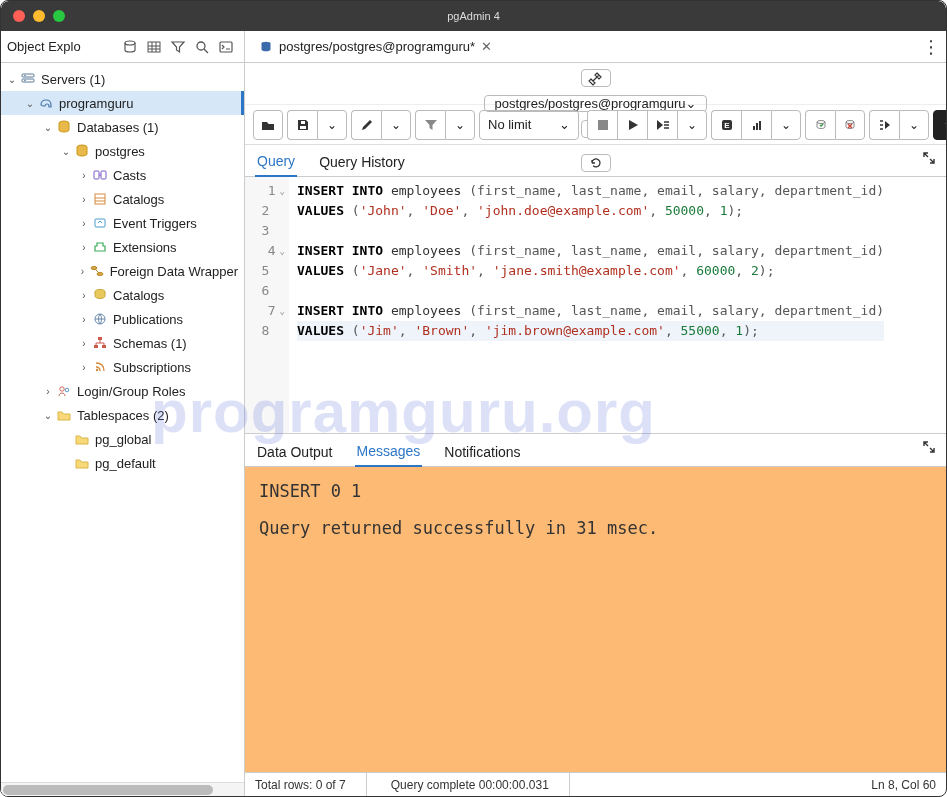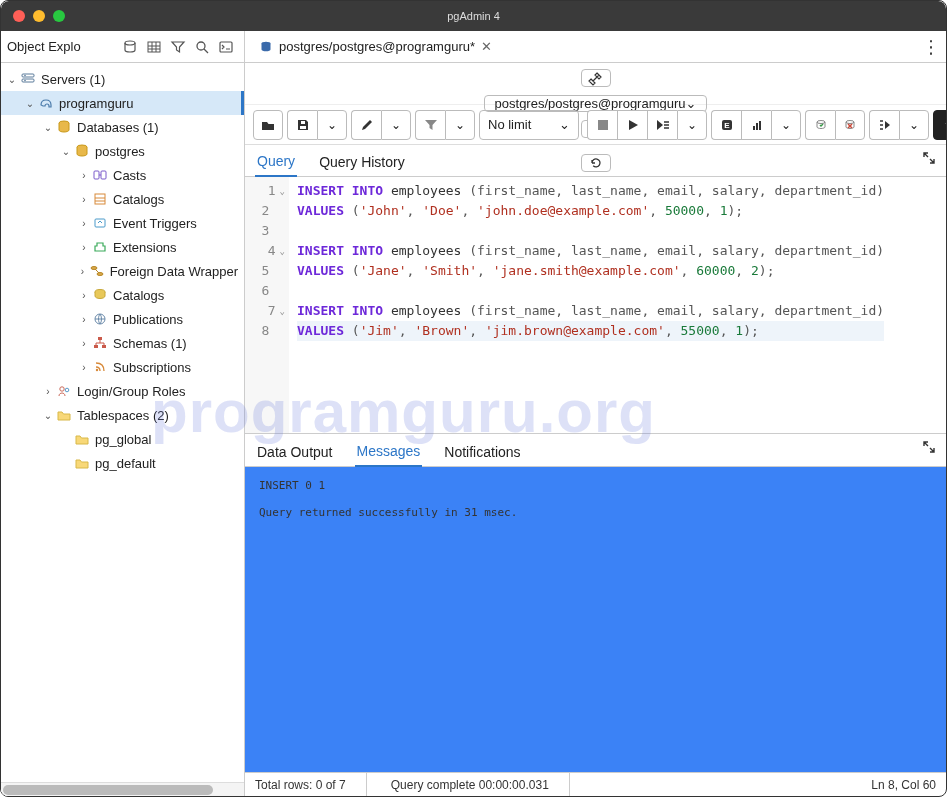--- a/index.html
+++ b/index.html
@@ -48,29 +48,29 @@
 .query-tabs { height: 32px; display: flex; align-items: end; border-bottom: 1px solid #ccc; padding: 0 10px; gap: 20px; position: relative; }
 .qtab { padding: 6px 2px; cursor: pointer; font-size: 14px; color: #222; }
 .qtab.active { color: #2c76c7; border-bottom: 2px solid #2c76c7; margin-bottom: -1px; }
 .expand-icon { position: absolute; right: 10px; top: 6px; cursor: pointer; }
 
 .editor { flex: 0 0 256px; display: flex; font-family: "Menlo", "Consolas", monospace; font-size: 13px; background: #fff; overflow: hidden; position: relative; }
 .gutter { width: 44px; background: #f7f7f7; text-align: right; padding: 4px 4px 4px 0; color: #888; line-height: 20px; }
 .gutter .ln { display: flex; justify-content: flex-end; align-items: center; gap: 4px; height: 20px; }
 .fold { color: #888; font-size: 9px; }
 .code { padding: 4px 8px; line-height: 20px; white-space: pre; }
-.kw { color: #6d28d9; font-weight: bold; }
+.kw { color: #000000; font-weight: bold; }
 .str { color: #b03020; }
 .num { color: #1a7a3a; }
 .punc { color: #555; }
 .ident { color: #333; }
 .cur-line { background: #eef4fa; }
 
 .result-tabs { height: 34px; display: flex; align-items: end; border-top: 1px solid #ccc; border-bottom: 1px solid #ccc; padding: 0 10px; gap: 20px; position: relative; }
-.result-panel { flex: 1; padding: 10px 14px; font-family: "Menlo", "Consolas", monospace; font-size: 11px; color: #333; background: #3b82f6; line-height: 1.7; }
+.result-panel { flex: 1; padding: 10px 14px; font-family: "Menlo", "Consolas", monospace; font-size: 17px; color: #333; background: #fdba74; line-height: 1.7; }
 
 .statusbar { height: 24px; border-top: 1px solid #ccc; display: flex; align-items: center; padding: 0 10px; font-size: 12px; color: #333; gap: 24px; }
 .statusbar .right { margin-left: auto; }
 .sb-seg { border-right: 1px solid #ccc; padding-right: 20px; height: 100%; display: flex; align-items: center; }
 
 .watermark { position: absolute; top: 376px; left: 150px; font-size: 60px; font-weight: 700; color: rgba(100,120,220,0.22); pointer-events: none; letter-spacing: 1px; z-index: 5;}
 
 .hscroll { height: 14px; border-top: 1px solid #ddd; background: #f4f4f4; position: relative; }
 .hscroll-thumb { position: absolute; left: 2px; top: 2px; height: 10px; width: 210px; background: #bbb; border-radius: 5px; }
 

